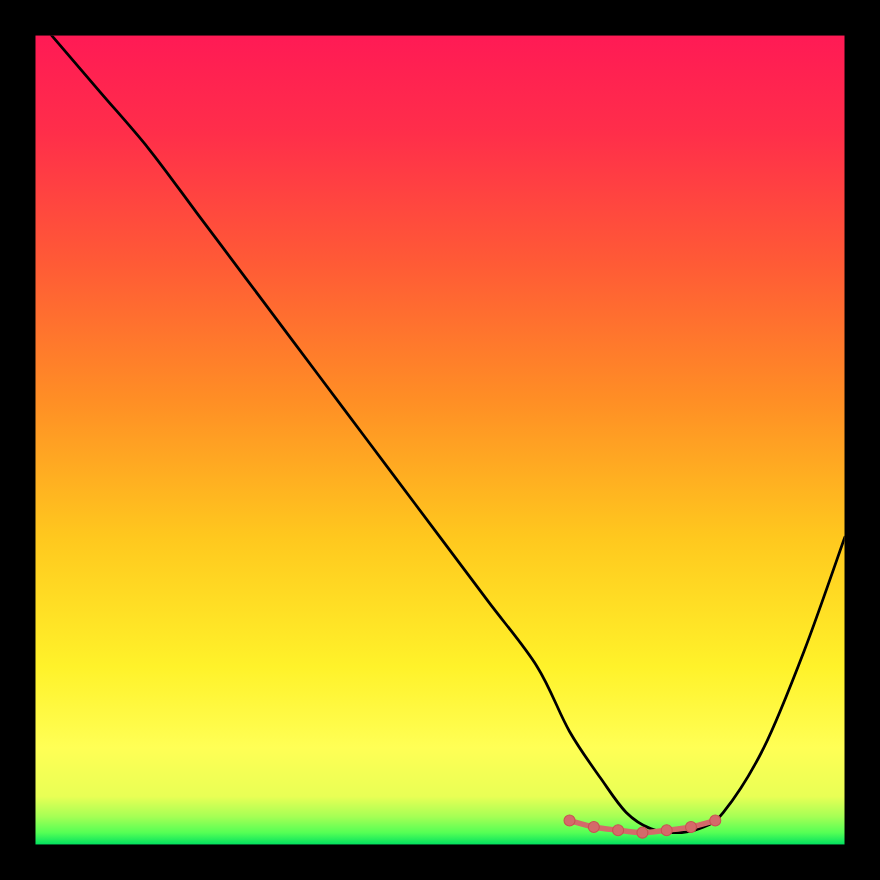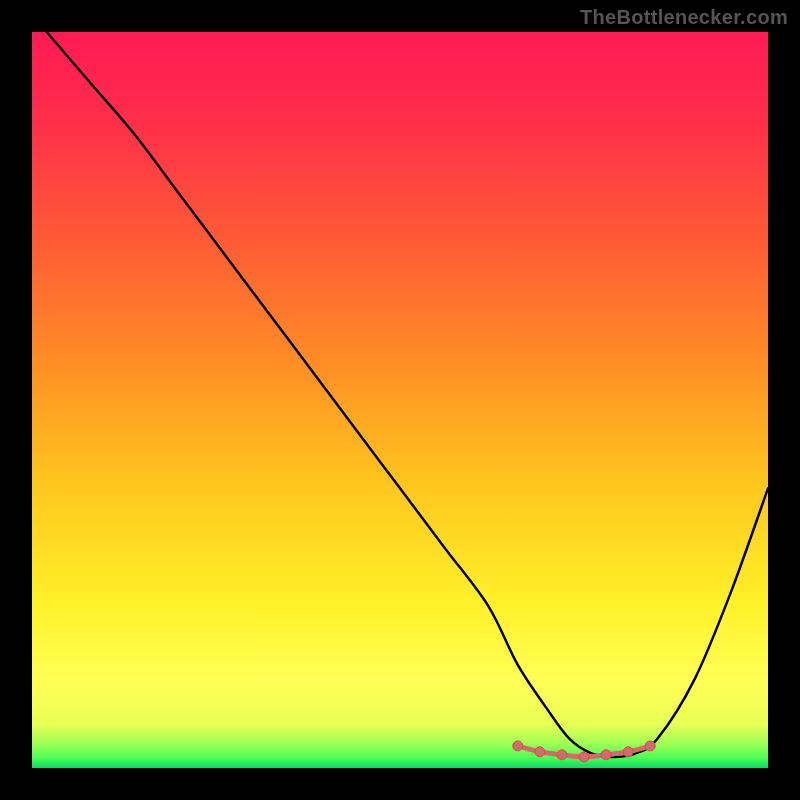--- a/index.html
+++ b/index.html
@@ -44,21 +44,20 @@
     font-weight: 600;
     letter-spacing: 0.3px;
     user-select: none;
   }
 </style>
 </head>
 <body>
 
 <div class="frame">
 
-  <div class="watermark">TheBottlenecker.com</div>
 
   <div class="plot">
 
     <svg class="gradient" viewBox="0 0 736 736" preserveAspectRatio="none">
       <defs>
         <linearGradient id="heat" x1="0" y1="0" x2="0" y2="1">
             <stop offset="0%" stop-color="#ff1a55"></stop>
             <stop offset="12%" stop-color="#ff2e4a"></stop>
             <stop offset="28.000000000000004%" stop-color="#ff5a36"></stop>
             <stop offset="45%" stop-color="#ff8e25"></stop>

